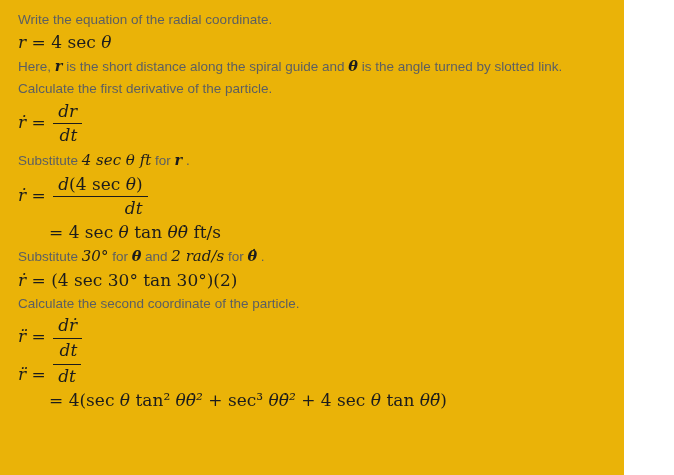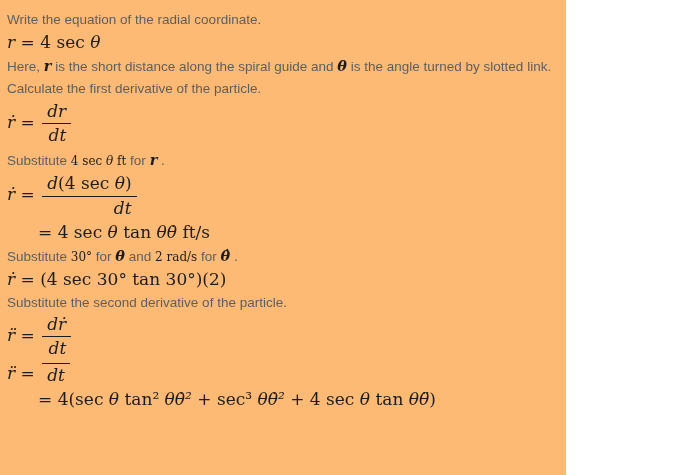--- a/index.html
+++ b/index.html
@@ -1,26 +1,26 @@
 <!DOCTYPE html>
 <html><head>
 <meta charset="utf-8">
 <style>
   html, body {
     margin: 0;
     padding: 0;
     background: #ffffff;
   }
   .doc {
-    width: 566px;
+    width: 624px;
     height: 475px;
     box-sizing: border-box;
-    padding: 6px 6px 0 7px;
+    padding: 6px 6px 0 18px;
     overflow: hidden;
-    background: #fdba74;
+    background: #eab308;
     font-family: "Liberation Sans", sans-serif;
   }
   .line-text {
     font-size: 13.5px;
     line-height: 1.3;
     color: #5c5f62;
     margin: 5px 0 3px 0;
     white-space: pre-wrap;
   }
   .line-math {
@@ -31,21 +31,21 @@
   .line-math.indent { padding-left: 31px; }
   .seg-text {
     font-family: "Liberation Sans", sans-serif;
     color: #5c5f62;
   }
   .seg-rm, .seg-it, .seg-bv {
     font-family: "DejaVu Serif", "Liberation Serif", serif;
     color: #1c1c1c;
   }
   .line-math .seg-rm, .line-math .seg-it { font-size: 17px; }
-  .line-text .seg-rm, .line-text .seg-it { font-size: 12px; }
+  .line-text .seg-rm, .line-text .seg-it { font-size: 15px; font-style: italic; }
   .seg-it { font-style: italic; }
   .seg-bv {
     font-style: italic;
     font-weight: bold;
     font-size: 14.5px;
   }
   .frac {
     display: inline-block;
     text-align: center;
     vertical-align: middle;
@@ -71,17 +71,17 @@
     <div class="line-text"><span class="seg-text">Write the equation of the radial coordinate.</span></div>
     <div class="line-math"><span class="seg-it">r</span><span class="seg-rm"> = 4 sec </span><span class="seg-it">θ</span></div>
     <div class="line-text"><span class="seg-text">Here, </span><span class="seg-bv">r</span><span class="seg-text"> is the short distance along the spiral guide and </span><span class="seg-bv">θ</span><span class="seg-text"> is the angle turned by slotted link.</span></div>
     <div class="line-text"><span class="seg-text">Calculate the first derivative of the particle.</span></div>
     <div class="line-math"><span class="seg-it">ṙ</span><span class="seg-rm"> = </span><span class="frac"><span class="num"><span class="seg-it">dr</span></span><span class="den"><span class="seg-it">dt</span></span></span></div>
     <div class="line-text"><span class="seg-text">Substitute </span><span class="seg-rm">4 sec </span><span class="seg-it">θ</span><span class="seg-rm"> ft</span><span class="seg-text"> for </span><span class="seg-bv">r</span><span class="seg-text"> .</span></div>
     <div class="line-math"><span class="seg-it">ṙ</span><span class="seg-rm"> = </span><span class="frac"><span class="num"><span class="seg-it">d</span><span class="seg-rm">(4 sec </span><span class="seg-it">θ</span><span class="seg-rm">)</span></span><span class="den"><span class="seg-it">dt</span></span></span></div>
     <div class="line-math indent"><span class="seg-rm">= 4 sec </span><span class="seg-it">θ</span><span class="seg-rm"> tan </span><span class="seg-it">θθ̇</span><span class="seg-rm"> ft/s</span></div>
     <div class="line-text"><span class="seg-text">Substitute </span><span class="seg-rm">30°</span><span class="seg-text"> for </span><span class="seg-bv">θ</span><span class="seg-text"> and </span><span class="seg-rm">2 rad/s</span><span class="seg-text"> for </span><span class="seg-bv">θ̇</span><span class="seg-text"> .</span></div>
     <div class="line-math"><span class="seg-it">ṙ</span><span class="seg-rm"> = (4 sec 30° tan 30°)(2)</span></div>
-    <div class="line-text"><span class="seg-text">Substitute the second derivative of the particle.</span></div>
+    <div class="line-text"><span class="seg-text">Calculate the second coordinate of the particle.</span></div>
     <div class="line-math"><span class="seg-it">r̈</span><span class="seg-rm"> = </span><span class="frac"><span class="num"><span class="seg-it">dṙ</span></span><span class="den"><span class="seg-it">dt</span></span></span></div>
     <div class="line-math"><span class="seg-it">r̈</span><span class="seg-rm"> = </span><span class="frac"><span class="den"><span class="seg-it">dt</span></span></span></div>
     <div class="line-math indent"><span class="seg-rm">= 4(sec </span><span class="seg-it">θ</span><span class="seg-rm"> tan² </span><span class="seg-it">θθ̇²</span><span class="seg-rm"> + sec³ </span><span class="seg-it">θθ̇²</span><span class="seg-rm"> + 4 sec </span><span class="seg-it">θ</span><span class="seg-rm"> tan </span><span class="seg-it">θθ̈</span><span class="seg-rm">)</span></div>
   </div>
 
 </body></html>

